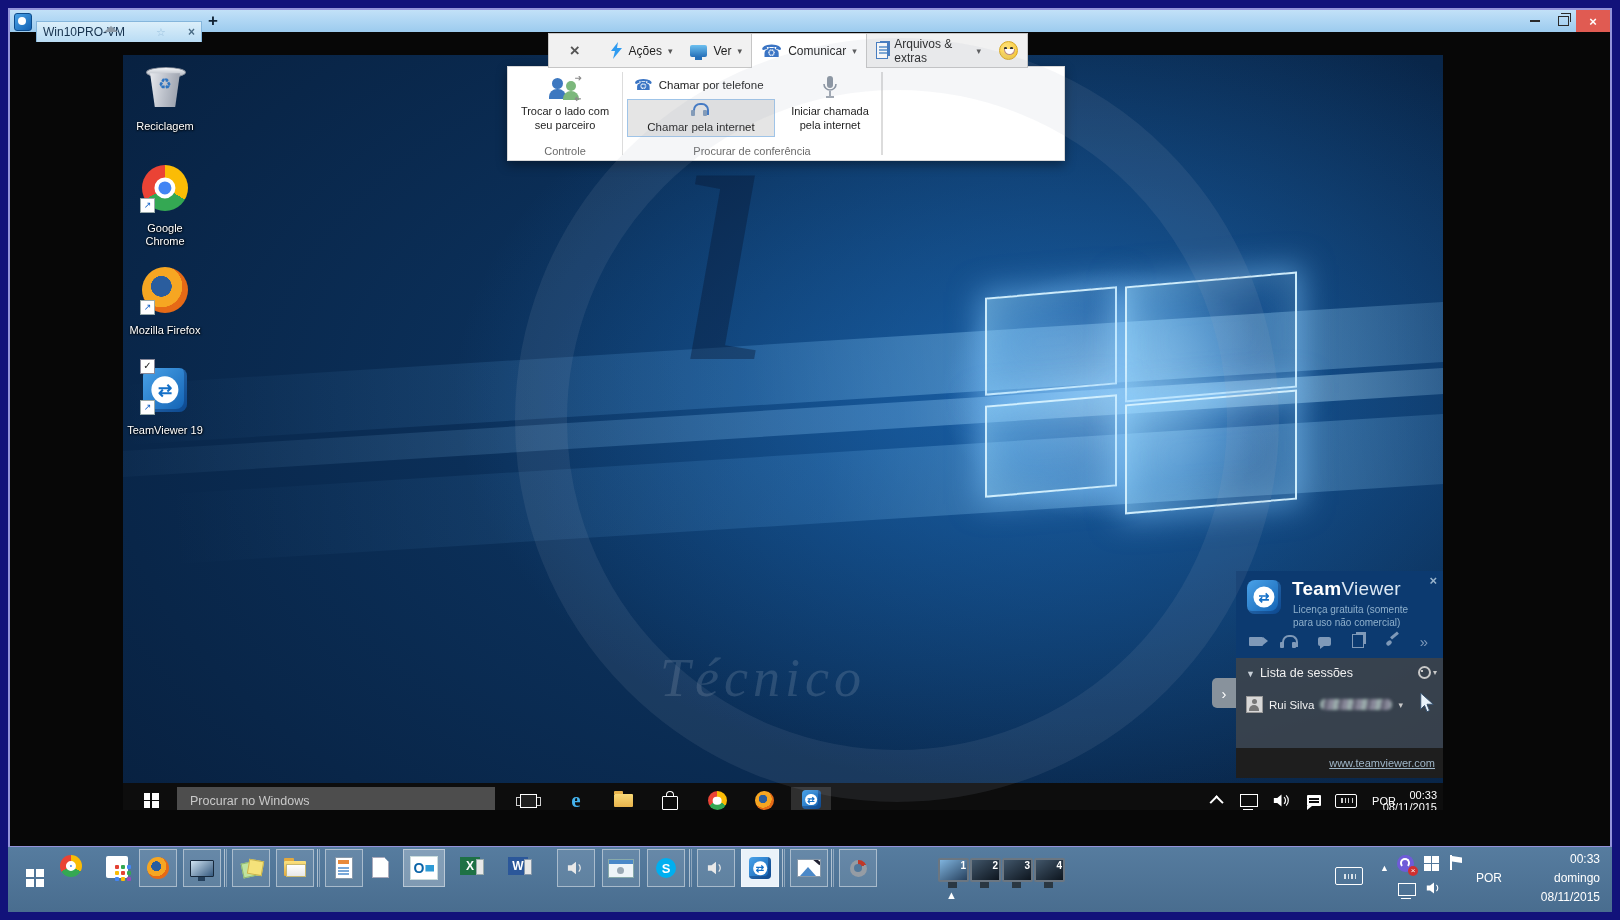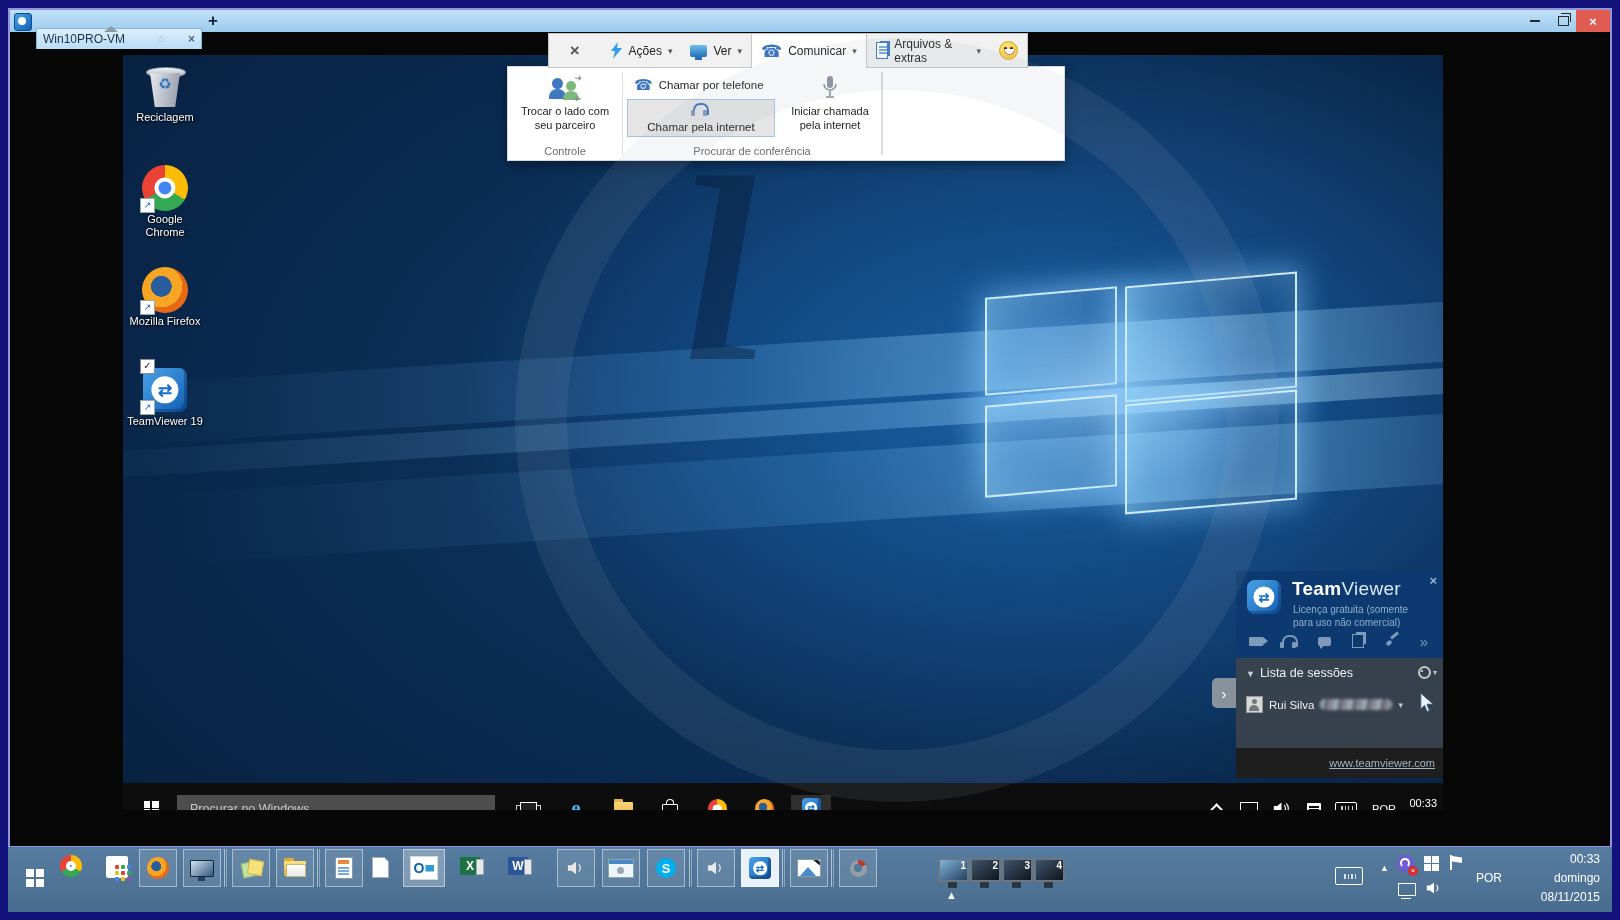--- a/index.html
+++ b/index.html
@@ -5,21 +5,21 @@
   html,body{margin:0;padding:0;background:#0e0e6e;}
   #root{position:relative;width:1620px;height:920px;background:#12127a;overflow:hidden;
         font-family:"Liberation Sans",sans-serif;}
   
   #win{position:absolute;left:8px;top:8px;width:1600px;height:836px;border:2px solid #9393da;background:#070707;}
   #titlebar{position:absolute;left:0;top:0;width:100%;height:22px;
             background:linear-gradient(#c2e1f8,#9ccbee);}
   #tvico{position:absolute;left:4px;top:3px;width:16px;height:16px;border-radius:3px;
          background:linear-gradient(135deg,#4aa3e8,#1261b2);border:1px solid #0d4c8c;}
   #tvico i{position:absolute;left:3px;top:3px;width:8px;height:8px;border-radius:50%;background:#fff;}
-  #tab{position:absolute;left:26px;top:18px;width:152px;height:20px;border:1px solid #85b6dc;border-bottom:none;
+  #tab{position:absolute;left:26px;top:11px;width:152px;height:20px;border:1px solid #85b6dc;border-bottom:none;
        background:linear-gradient(#dcefFA,#b9dcf4);display:flex;align-items:center;padding:0 6px;gap:22px;}
   #tab .t{font-size:12px;color:#16324e;flex:1;}
   #tab .s{font-size:11px;color:#9cc2de;}
   #tab .x{font-size:12px;color:#4a6b84;font-weight:bold;}
   #tabnotch{position:absolute;left:94px;top:16px;width:0;height:0;
             border-left:7px solid transparent;border-right:7px solid transparent;border-bottom:6px solid #8d9aa5;}
   #newtab{position:absolute;left:192px;top:0px;width:22px;height:22px;text-align:center;line-height:22px;
           font-size:17px;font-weight:bold;color:#123;}
   #lictitle{position:absolute;right:92px;top:0;height:22px;line-height:22px;font-size:13px;color:#1c3852;}
   .wbtn{position:absolute;top:0;height:22px;display:flex;align-items:center;justify-content:center;}
@@ -38,21 +38,21 @@
         background:linear-gradient(100deg,rgba(140,210,255,.42),rgba(40,110,190,.12) 72%);
         box-shadow:0 0 30px 6px rgba(130,200,255,.5), inset 0 0 40px rgba(170,225,255,.28);}
   #wm-i{position:absolute;left:545px;top:-60px;font:italic 400px "Liberation Serif",serif;
         color:rgba(8,22,48,.38);pointer-events:none;}
   #wm-tecnico{position:absolute;left:400px;top:592px;width:480px;text-align:center;
         font:italic 54px "Liberation Serif",serif;letter-spacing:5px;color:rgba(255,255,255,.13);pointer-events:none;}
   #wm-ring{position:absolute;left:515px;top:38px;width:660px;height:660px;border-radius:50%;
         border:52px solid rgba(165,175,190,.11);pointer-events:none;z-index:300;}
   
   .dicon{position:absolute;left:4px;width:76px;display:flex;flex-direction:column;align-items:center;cursor:default;}
-  .dicon .lbl{margin-top:2px;font-size:11px;line-height:1.2;color:#fff;text-align:center;
+  .dicon .lbl{margin-top:11px;font-size:11px;line-height:1.2;color:#fff;text-align:center;
               text-shadow:0 1px 2px rgba(0,0,0,.95),1px 0 2px rgba(0,0,0,.85);}
   .ishell{position:relative;width:46px;height:46px;}
   .bin-body{position:absolute;left:6px;top:8px;width:34px;height:36px;
             clip-path:polygon(6% 6%,94% 6%,80% 100%,20% 100%);
             background:linear-gradient(100deg,#eceef2,#b7bcc6 55%,#8f96a2);}
   .bin-lid{position:absolute;left:4px;top:4px;width:38px;height:9px;border-radius:50%;
            background:linear-gradient(#f2f4f7,#aab0ba);border:1px solid #8a909c;}
   .bin-sym{position:absolute;left:0;top:12px;width:46px;text-align:center;font-size:15px;color:#2e74c0;}
   .chrome{border-radius:50%;position:relative;
           background:conic-gradient(from 120deg,#34a853 0 33.3%,#ea4335 0 66.6%,#fbbc05 0 100%);}
@@ -104,21 +104,21 @@
   .ic-phone{color:#3a74c4;font-size:15px;line-height:1;}
   .chatic{position:relative;width:30px;height:24px;}
   .chatic b{position:absolute;left:0;top:0;width:19px;height:15px;border-radius:4px;background:#5b9bd5;}
   .chatic i{position:absolute;left:10px;top:7px;width:19px;height:15px;border-radius:4px;background:#9dc3e6;border:1px solid #fff;}
   .camic{position:relative;width:30px;height:20px;margin-top:3px;}
   .camic b{position:absolute;left:0;top:2px;width:20px;height:14px;border-radius:3px;background:#4a90d9;}
   .camic u{position:absolute;left:13px;top:4px;width:5px;height:5px;border-radius:50%;background:#e05c30;}
   .camic i{position:absolute;left:21px;top:3px;width:0;height:0;border-top:6px solid transparent;border-bottom:6px solid transparent;border-right:8px solid #8ab9e8;}
   
   #rtaskbar{position:absolute;left:0;bottom:0;width:1320px;height:27px;background:#0d0d0d;z-index:50;}
-  .rt{position:absolute;top:12px;height:27px;display:flex;align-items:center;justify-content:center;}
+  .rt{position:absolute;top:4px;height:27px;display:flex;align-items:center;justify-content:center;}
   #rsearch{left:54px;width:318px;background:#4d4d4d;justify-content:flex-start;}
   #rsearch input{background:transparent;border:none;outline:none;color:#c9c9c9;font-size:12.5px;padding-left:13px;width:290px;font-family:"Liberation Sans",sans-serif;}
   #rsearch input::placeholder{color:#c9c9c9;opacity:1;}
   .wl{display:grid;grid-template-columns:1fr 1fr;grid-template-rows:1fr 1fr;gap:1.5px;}
   .wl span{background:#fff;}
   .tview{position:relative;width:15px;height:12px;border:1.5px solid #fff;background:rgba(255,255,255,.08);}
   .tview::before{content:'';position:absolute;left:-5px;top:2px;width:3px;height:7px;border:1.5px solid #cfcfcf;border-right:none;}
   .tview::after{content:'';position:absolute;right:-5px;top:2px;width:3px;height:7px;border:1.5px solid #cfcfcf;border-left:none;}
   .redge{font-weight:bold;font-size:21px;color:#45b2ec;font-family:"Liberation Serif",serif;}
   .rfold{position:relative;width:19px;height:13px;border-radius:1px;background:linear-gradient(#fada78,#e9b44c);}
@@ -265,20 +265,21 @@
 
       <div class="beam" style="top:286px;height:60px;background:linear-gradient(90deg,rgba(90,170,255,0) 5%,rgba(110,190,255,.20) 45%,rgba(170,225,255,.45) 72%,rgba(120,190,255,.08) 95%);"></div>
       <div class="beam" style="top:352px;height:26px;background:linear-gradient(90deg,rgba(90,170,255,0) 0%,rgba(140,205,255,.30) 55%,rgba(190,235,255,.55) 74%,rgba(120,190,255,.1) 95%);"></div>
       <div class="beam" style="top:398px;height:70px;background:linear-gradient(90deg,rgba(90,170,255,0) 8%,rgba(110,190,255,.16) 50%,rgba(160,220,255,.38) 73%,rgba(120,190,255,.06) 95%);"></div>
       <div class="glow" style="left:760px;top:170px;width:460px;height:340px;background:radial-gradient(closest-side,rgba(190,230,255,.55),rgba(120,190,255,.18) 55%,transparent 75%);"></div>
       <div class="pane" style="left:862px;top:237px;width:128px;height:94px;transform:skewY(-5deg);"></div>
       <div class="pane" style="left:1002px;top:224px;width:168px;height:112px;transform:skewY(-5deg);"></div>
       <div class="pane" style="left:862px;top:345px;width:128px;height:88px;transform:skewY(-5deg);"></div>
       <div class="pane" style="left:1002px;top:342px;width:168px;height:106px;transform:skewY(-5deg);"></div>
       <div id="wm-i">i</div>
+      <div id="wm-tecnico">Técnico</div>
 
       <div class="dicon" style="top:8px;">
         <div class="ishell">
           <div class="bin-lid"></div>
             <div class="bin-body"></div>
             <div class="bin-sym">♻</div>
         </div>
         <div class="lbl">Reciclagem</div>
       </div>
       <div class="dicon" style="top:110px;">

